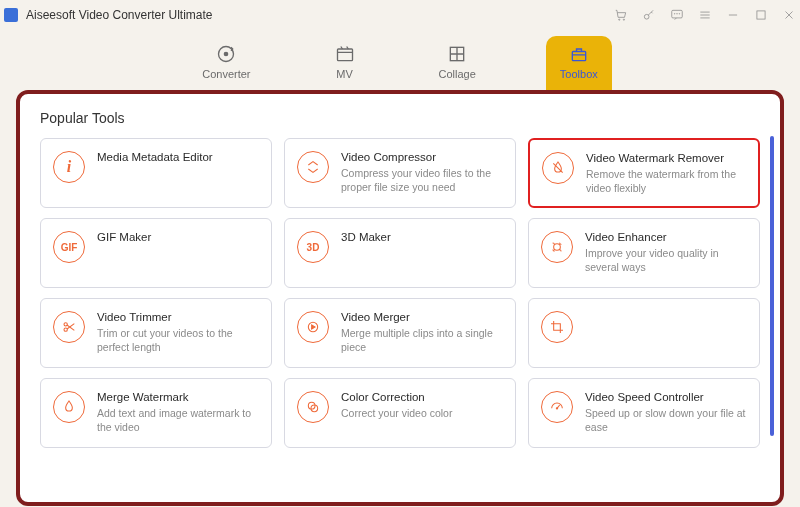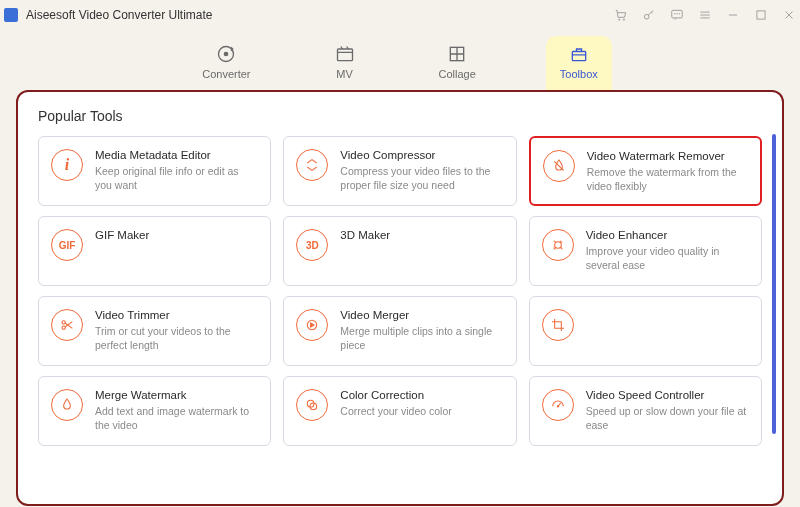--- a/index.html
+++ b/index.html
@@ -35,35 +35,35 @@
   display: flex;
   flex-direction: column;
   align-items: center;
   gap: 4px;
   padding: 8px 14px 10px;
   cursor: pointer;
   color: #6b6b6b;
   border-radius: 10px 10px 0 0;
 }
 .tab.active {
-  background: #fef9c3;
+  background: #eab308;
   color: #3a57d6;
 }
 .tab-icon { width: 20px; height: 20px; }
 .tab-icon svg { width: 20px; height: 20px; stroke: currentColor; fill: none; stroke-width: 1.6; }
 .tab-label { font-size: 11px; }
 
 .main-panel {
   margin: 0 16px 14px 16px;
   background: #fff;
   border-radius: 12px;
   height: 416px;
   padding: 16px 20px 14px 20px;
   position: relative;
-  border: 2px solid #7f1d1d;
+  border: 4px solid #7f1d1d;
 }
 .section-title { font-size: 14px; color: #333; margin-bottom: 12px; }
 
 .grid {
   display: grid;
   grid-template-columns: repeat(3, 1fr);
   gap: 10px 12px;
 }
 .card {
   border: 1px solid #d8d9e2;
@@ -193,21 +193,20 @@
 <div class="main-panel">
   <div class="section-title">Popular Tools</div>
   <div class="scrollbar"></div>
   <div class="grid" id="grid">
       <div class="card">
         <div class="card-icon">
           <span style="font-family:serif;font-style:italic;font-size:16px">i</span>
         </div>
         <div class="card-body">
           <div class="card-title">Media Metadata Editor</div>
-          <div class="card-desc">Keep original file info or edit as you want</div>
         </div>
       </div>
       <div class="card">
         <div class="card-icon">
           <svg viewBox="0 0 24 24">
             <path d="M5 9l7-5 7 5M5 15l7 5 7-5"></path>
           </svg>
         </div>
         <div class="card-body">
           <div class="card-title">Video Compressor</div>
@@ -244,21 +243,21 @@
       </div>
       <div class="card">
         <div class="card-icon">
           <svg viewBox="0 0 24 24">
             <circle cx="12" cy="12" r="5"></circle>
             <path d="M6 6c1 0 2 1 2 2M16 16c1 0 2 1 2 2M16 6c0 1 1 2 2 2M6 16c0 1 1 2 2 2" stroke-linecap="round"></path>
           </svg>
         </div>
         <div class="card-body">
           <div class="card-title">Video Enhancer</div>
-          <div class="card-desc">Improve your video quality in several ease</div>
+          <div class="card-desc">Improve your video quality in several ways</div>
         </div>
       </div>
       <div class="card">
         <div class="card-icon">
           <svg viewBox="0 0 24 24">
             <circle cx="7" cy="16" r="2.5"></circle>
             <circle cx="7" cy="8" r="2.5"></circle>
             <path d="M9 9l11 8M9 15l11-8"></path>
           </svg>
         </div>

